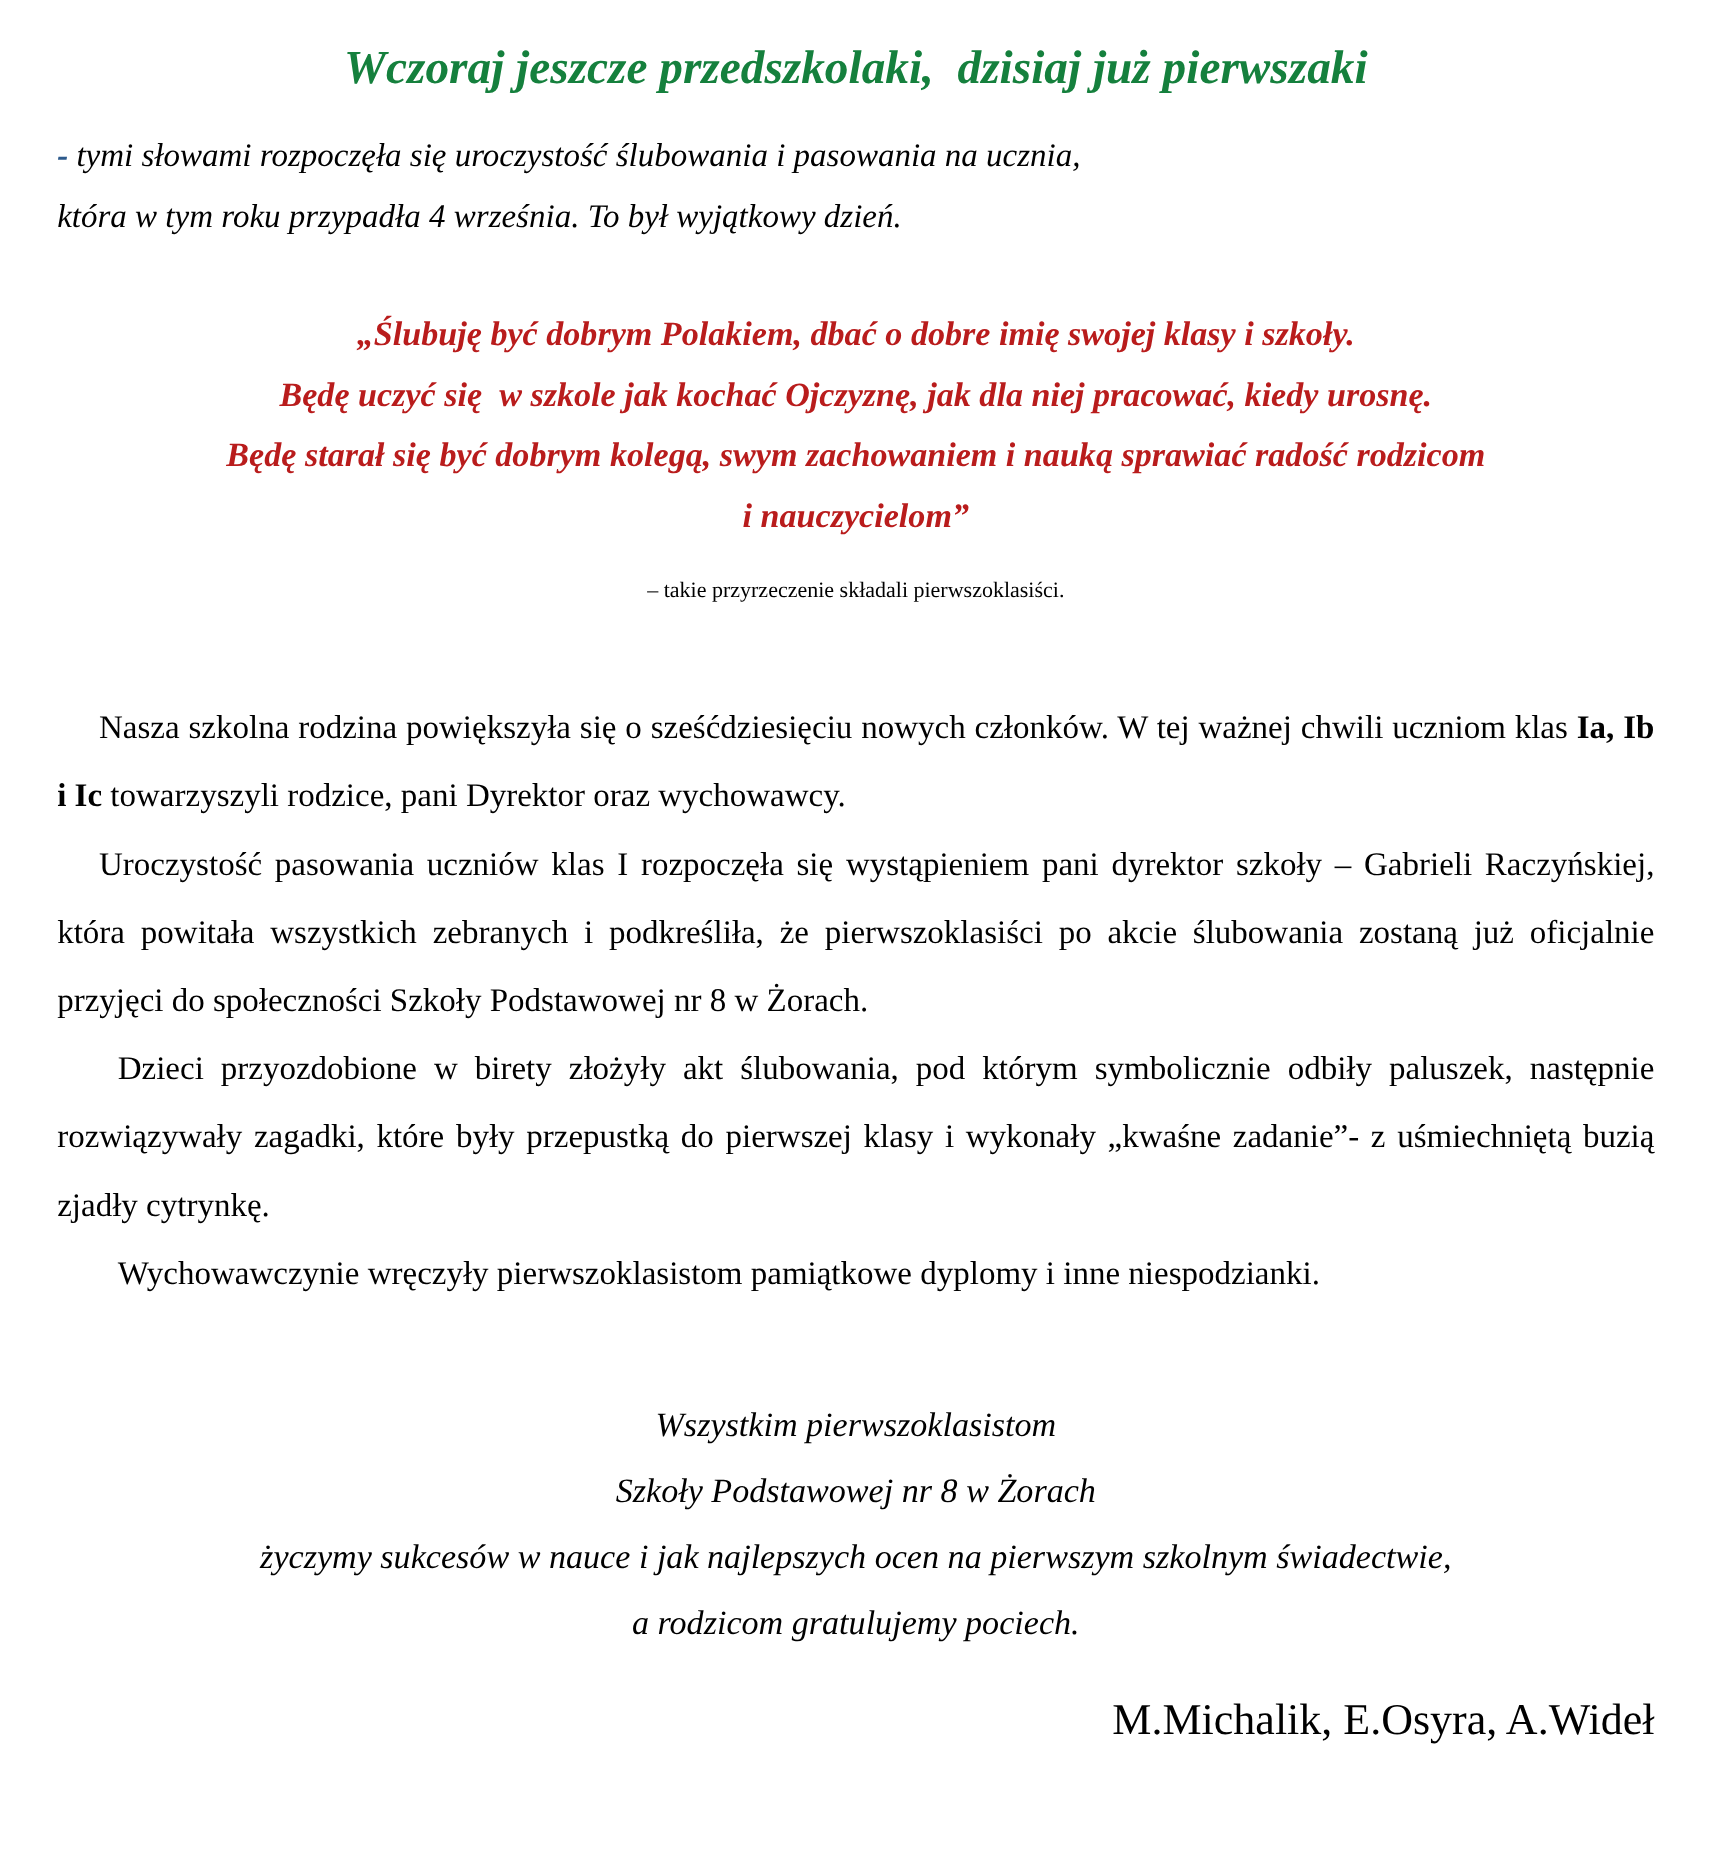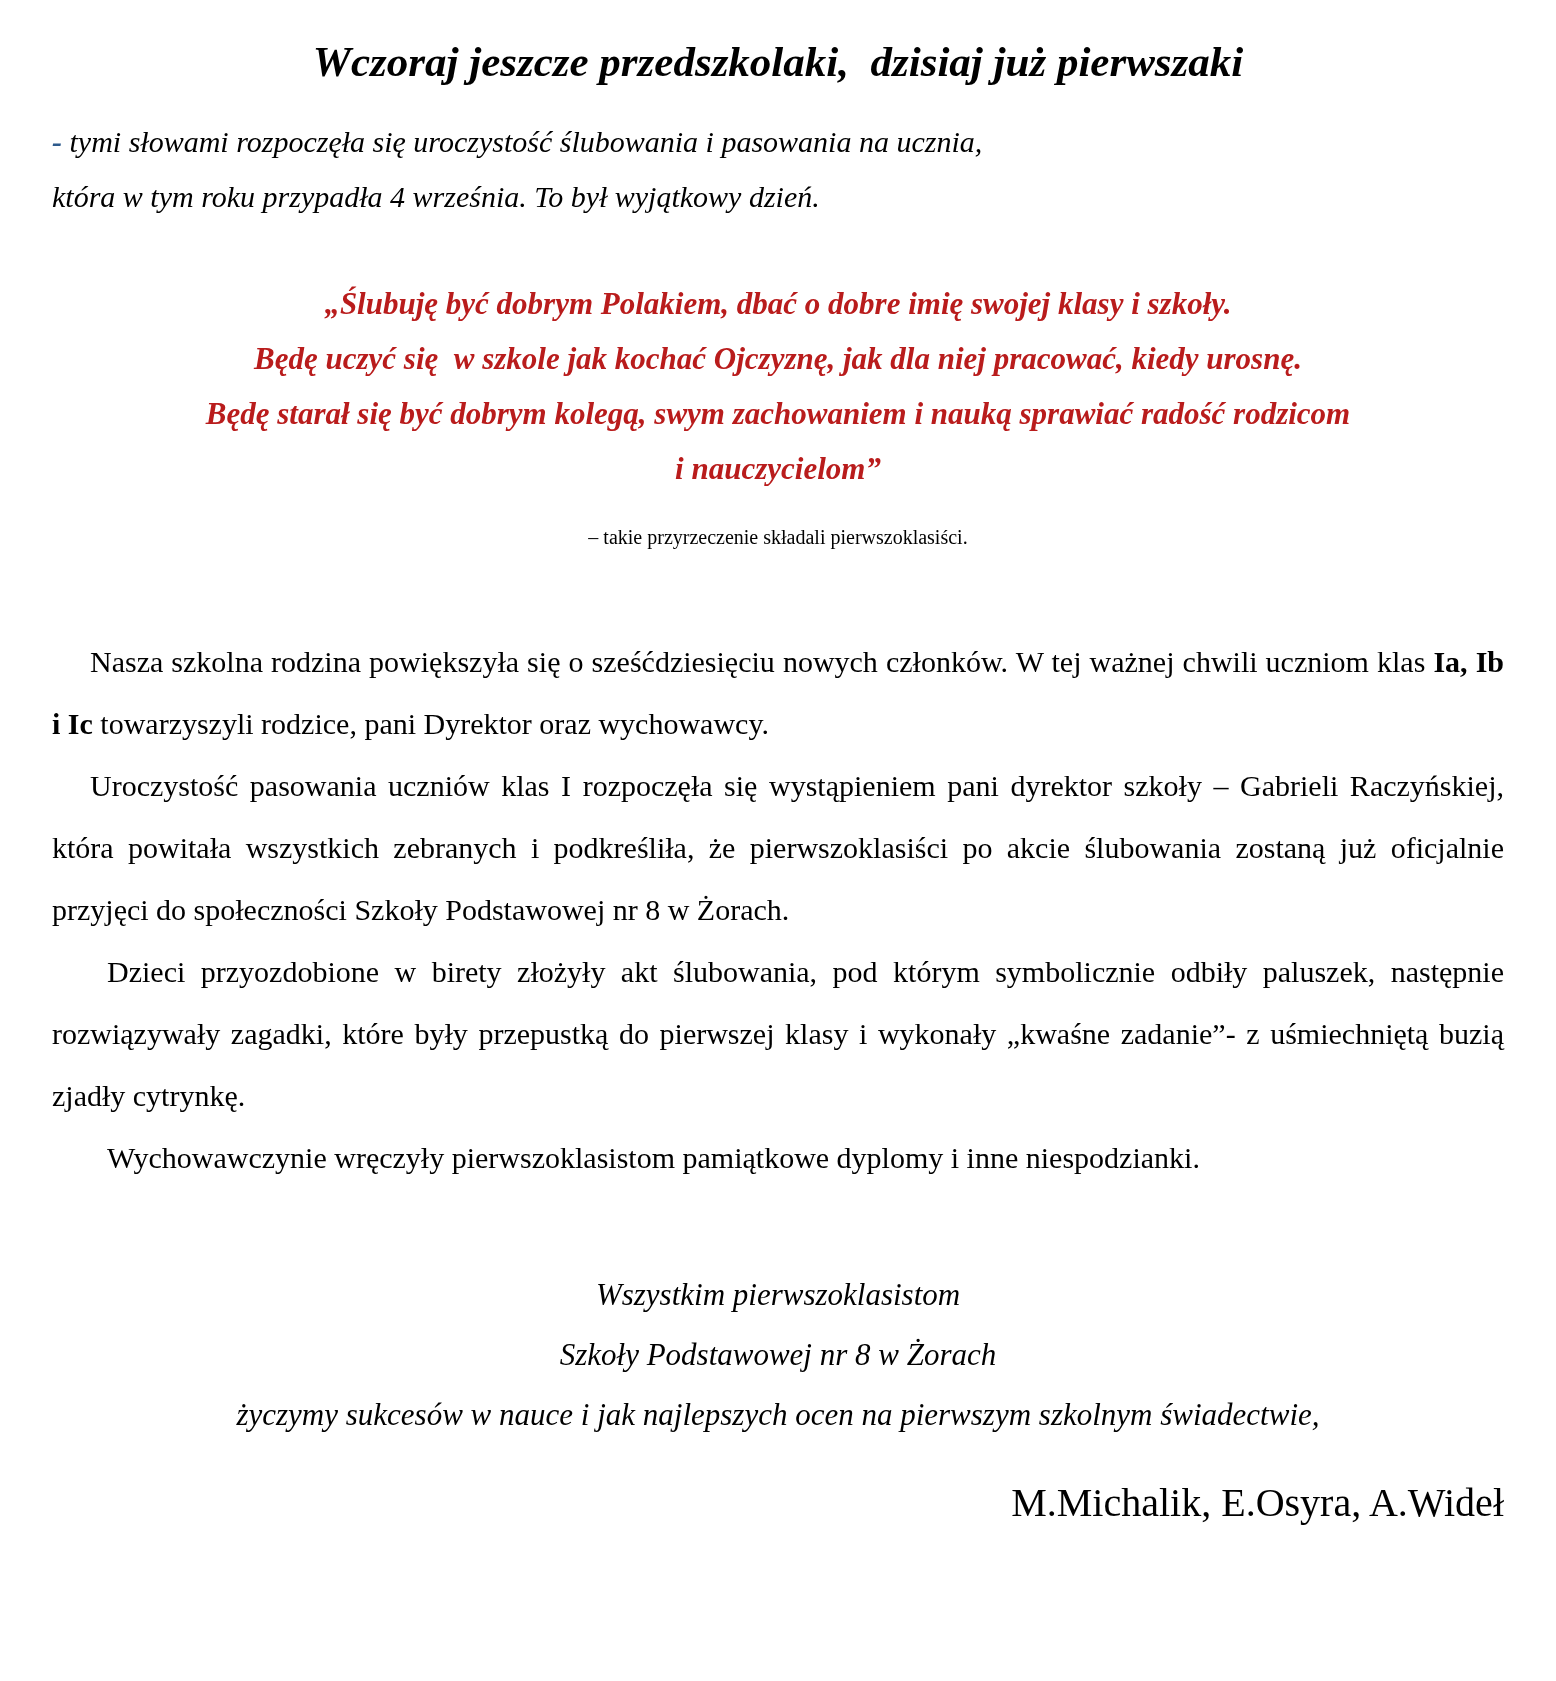--- a/index.html
+++ b/index.html
@@ -18,21 +18,21 @@
     box-sizing: border-box;
     width: 1556px;
     height: 1681px;
     padding: 28px 52px 0 52px;
   }
   .title {
     text-align: center;
     font-size: 43px;
     font-weight: bold;
     font-style: italic;
-    color: #000000;
+    color: #15803d;
     white-space: pre-wrap;
     line-height: 56px;
     margin: 6px 0 0 0;
   }
   .intro {
     margin-top: 24px;
   }
   .intro-line {
     text-align: left;
     font-size: 30px;
@@ -114,17 +114,18 @@
     <p class="indent-sm"><span>Nasza szkolna rodzina powiększyła się o sześćdziesięciu nowych członków. W tej ważnej chwili uczniom klas </span><b>Ia, Ib i Ic</b><span> towarzyszyli rodzice, pani Dyrektor oraz wychowawcy.</span></p>
     <p class="indent-sm">Uroczystość pasowania uczniów klas I rozpoczęła się wystąpieniem pani dyrektor szkoły – Gabrieli Raczyńskiej, która powitała wszystkich zebranych i podkreśliła, że pierwszoklasiści po akcie ślubowania zostaną już oficjalnie przyjęci do społeczności Szkoły Podstawowej nr 8 w Żorach.</p>
     <p class="indent-lg">Dzieci przyozdobione w birety złożyły akt ślubowania, pod którym symbolicznie odbiły paluszek, następnie rozwiązywały zagadki, które były przepustką do pierwszej klasy i wykonały „kwaśne zadanie”- z uśmiechniętą buzią zjadły cytrynkę.</p>
     <p class="indent-lg">Wychowawczynie wręczyły pierwszoklasistom pamiątkowe dyplomy i inne niespodzianki.</p>
   </div>
 
   <div class="closing">
     <div class="closing-line">Wszystkim pierwszoklasistom</div>
     <div class="closing-line">Szkoły Podstawowej nr 8 w Żorach</div>
     <div class="closing-line">życzymy sukcesów w nauce i jak najlepszych ocen na pierwszym szkolnym świadectwie,</div>
+    <div class="closing-line">a rodzicom gratulujemy pociech.</div>
   </div>
 
   <div class="signature">M.Michalik, E.Osyra, A.Wideł</div>
 
 </div>
 
 </body></html>

